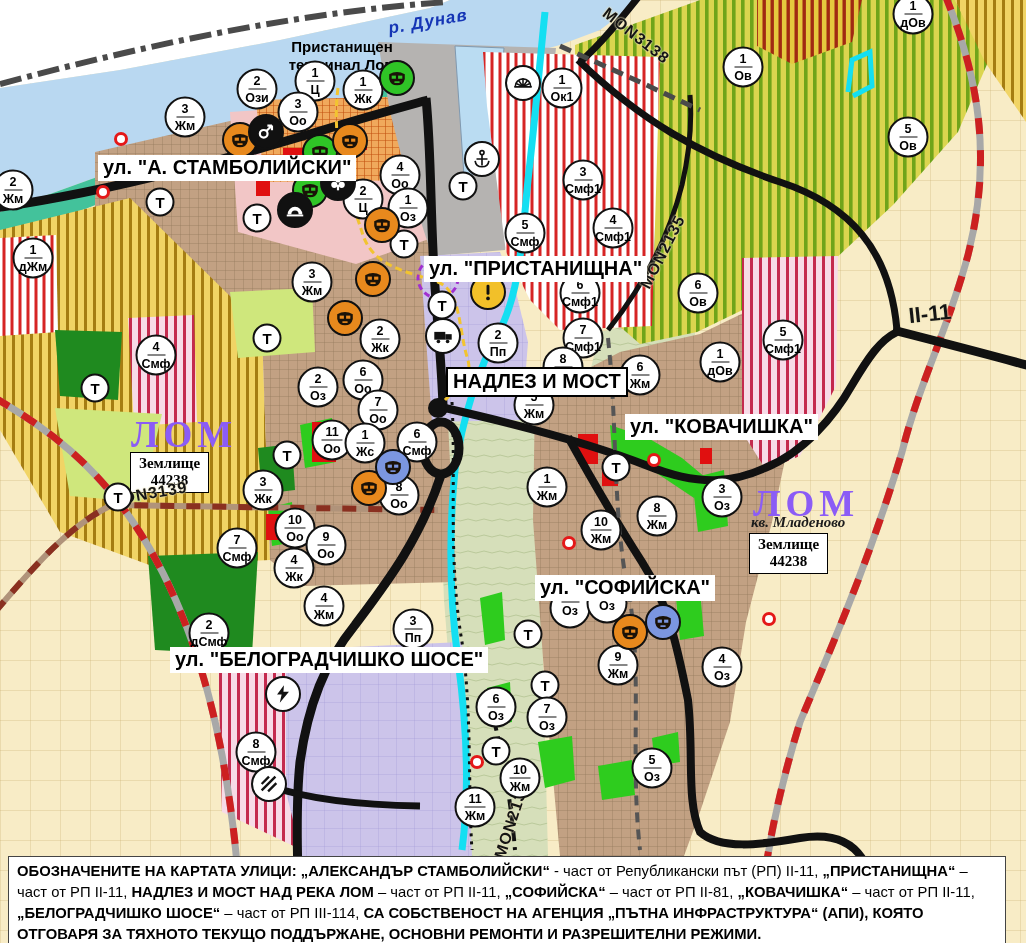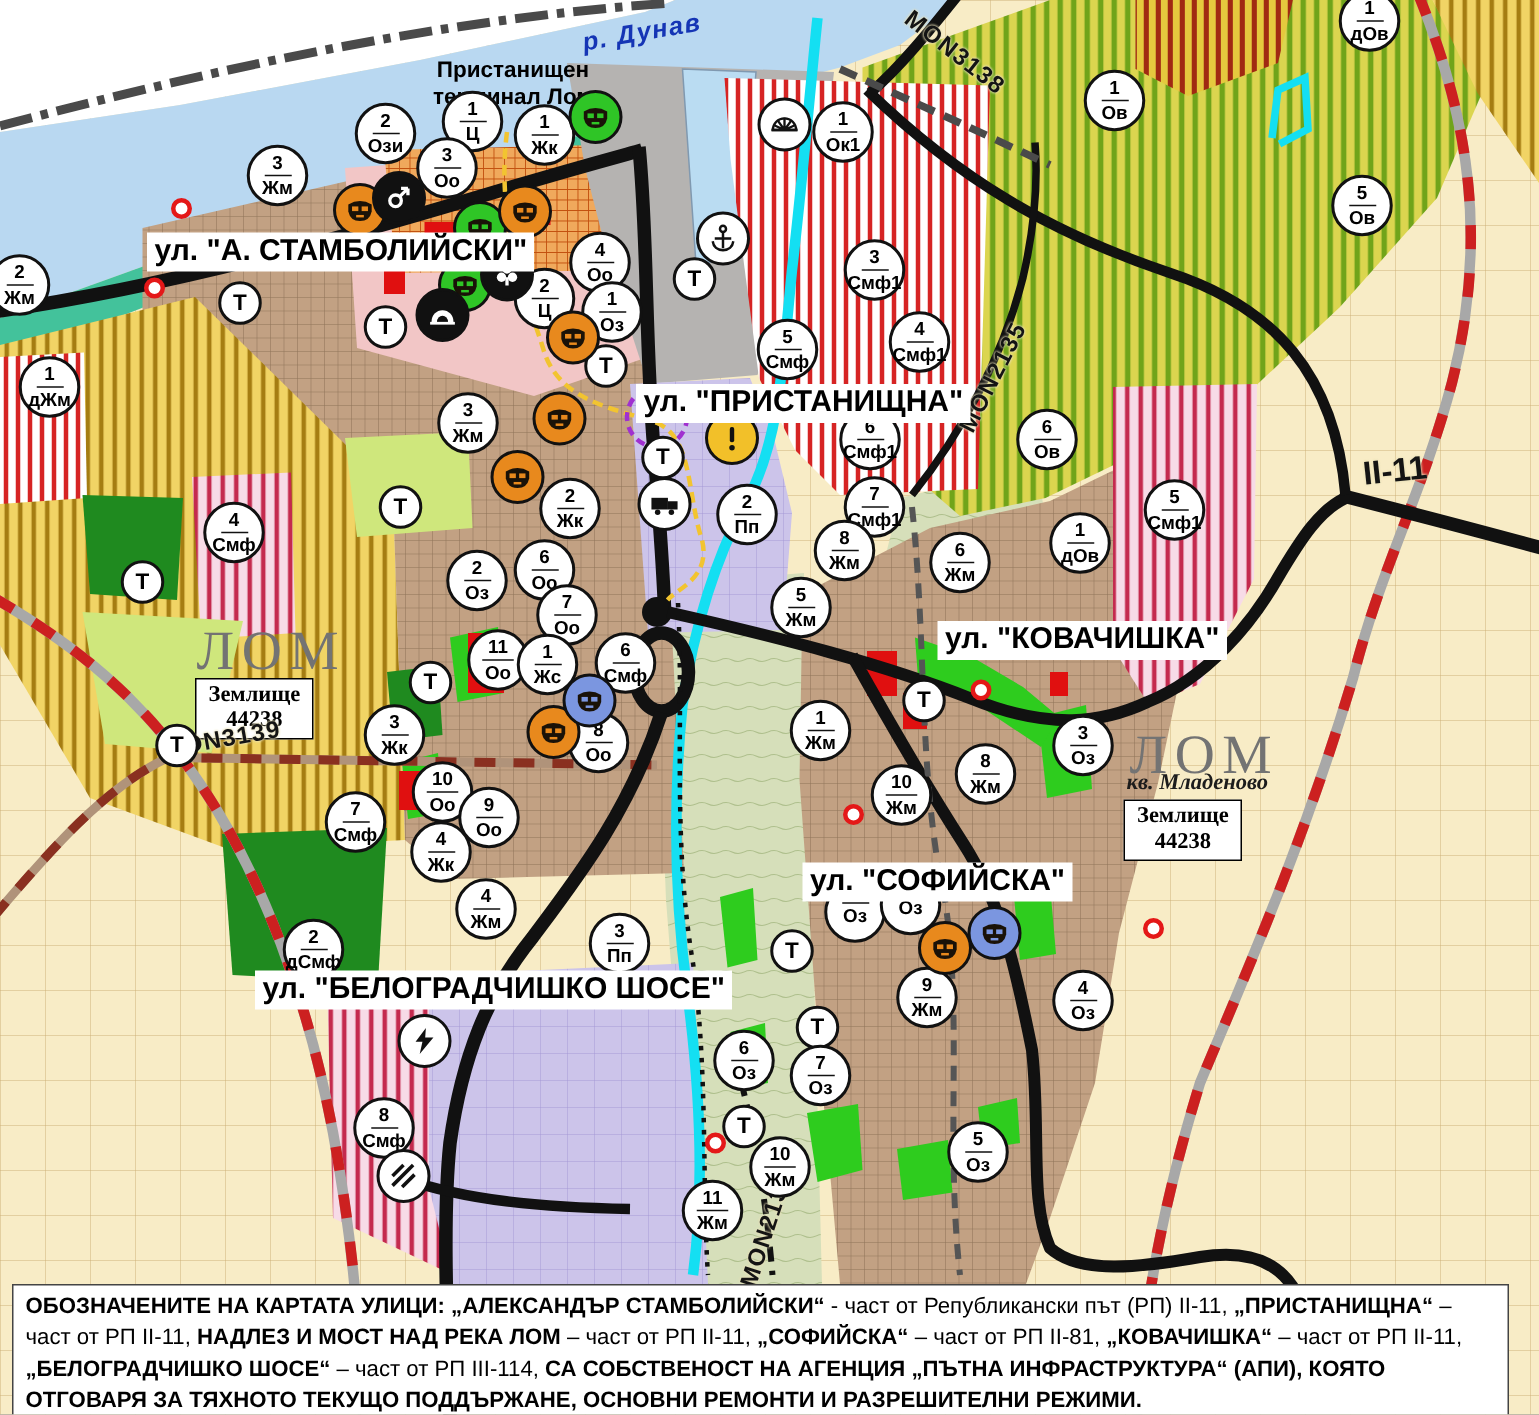--- a/index.html
+++ b/index.html
@@ -18,21 +18,21 @@
       border:2.5px solid #111;border-radius:50%;display:flex;align-items:center;justify-content:center;z-index:32;}
   .im svg{width:22px;height:22px;display:block;}
   .rd{position:absolute;transform:translate(-50%,-50%);width:14px;height:14px;box-sizing:border-box;
       border:3.5px solid #e41818;background:#fff;border-radius:50%;z-index:26;}
   .sl{position:absolute;background:#fff;padding:1px 5px 2px;font-weight:bold;font-size:20px;white-space:nowrap;color:#000;z-index:40;}
   .sl.boxed{border:2px solid #000;}
   .rl{position:absolute;transform:translate(-50%,-50%) rotate(var(--r,0deg));font-weight:bold;font-size:16px;
       color:#141414;white-space:nowrap;z-index:24;letter-spacing:1px;
       text-shadow:0 0 2px #e8e0b8,0 0 2px #e8e0b8;}
   .rl.big{font-size:22px;letter-spacing:0;}
-  .big-area{position:absolute;font-family:"Liberation Serif",serif;font-weight:normal;font-size:37px;color:#737373;
+  .big-area{position:absolute;font-family:"Liberation Serif",serif;font-weight:bold;font-size:37px;color:#8b5cf6;
       letter-spacing:5px;z-index:22;white-space:nowrap;}
   .sub-area{position:absolute;font-family:"Liberation Serif",serif;font-weight:bold;font-style:italic;font-size:15px;
       color:#1c1c1c;z-index:22;white-space:nowrap;}
   .zb{position:absolute;border:1.5px solid #000;background:#fff;font-family:"Liberation Serif",serif;font-weight:bold;
       font-size:15px;text-align:center;line-height:1.15;padding:2px 8px;z-index:22;white-space:nowrap;color:#000;}
   .river-label{position:absolute;transform:rotate(-10deg);font-weight:bold;font-style:italic;font-size:17px;
       color:#1535b5;z-index:22;white-space:nowrap;letter-spacing:1px;}
   .port-label{position:absolute;font-weight:bold;font-size:15px;color:#000;text-align:center;z-index:22;width:140px;line-height:1.2;}
   #footer{position:absolute;left:8px;top:856px;width:998px;box-sizing:border-box;background:#fff;border:1px solid #444;
       padding:4px 8px;font-size:14.8px;line-height:1.42;color:#000;z-index:50;text-align:left;}
@@ -581,20 +581,21 @@
         </svg>
       </div>
       <div class="rd" style="left: 121px; top: 139px;"></div>
       <div class="rd" style="left: 103px; top: 192px;"></div>
       <div class="rd" style="left: 654px; top: 460px;"></div>
       <div class="rd" style="left: 569px; top: 543px;"></div>
       <div class="rd" style="left: 477px; top: 762px;"></div>
       <div class="rd" style="left: 769px; top: 619px;"></div>
       <div class="sl" style="left: 98px; top: 155px;">ул. "А. СТАМБОЛИЙСКИ"</div>
       <div class="sl" style="left: 424px; top: 256px;">ул. "ПРИСТАНИЩНА"</div>
+      <div class="sl boxed" style="left: 446px; top: 367px;">НАДЛЕЗ И МОСТ</div>
       <div class="sl" style="left: 625px; top: 414px;">ул. "КОВАЧИШКА"</div>
       <div class="sl" style="left: 535px; top: 575px;">ул. "СОФИЙСКА"</div>
       <div class="sl" style="left: 170px; top: 647px;">ул. "БЕЛОГРАДЧИШКО ШОСЕ"</div>
       <div class="rl" style="left: 636px; top: 36px; --r: 38deg;">MON3138</div>
       <div class="rl" style="left: 663px; top: 252px; --r: -63deg;">MON2135</div>
       <div class="rl" style="left: 148px; top: 494px; --r: -10deg;">MON3139</div>
       <div class="rl" style="left: 512px; top: 820px; --r: -72deg;">MON2136</div>
       <div class="rl big" style="left: 930px; top: 314px; --r: -6deg;">II-11</div>
       <div class="big-area" style="left: 131px; top: 413px;">ЛОМ</div>
       <div class="big-area" style="left: 753px; top: 482px;">ЛОМ</div>

